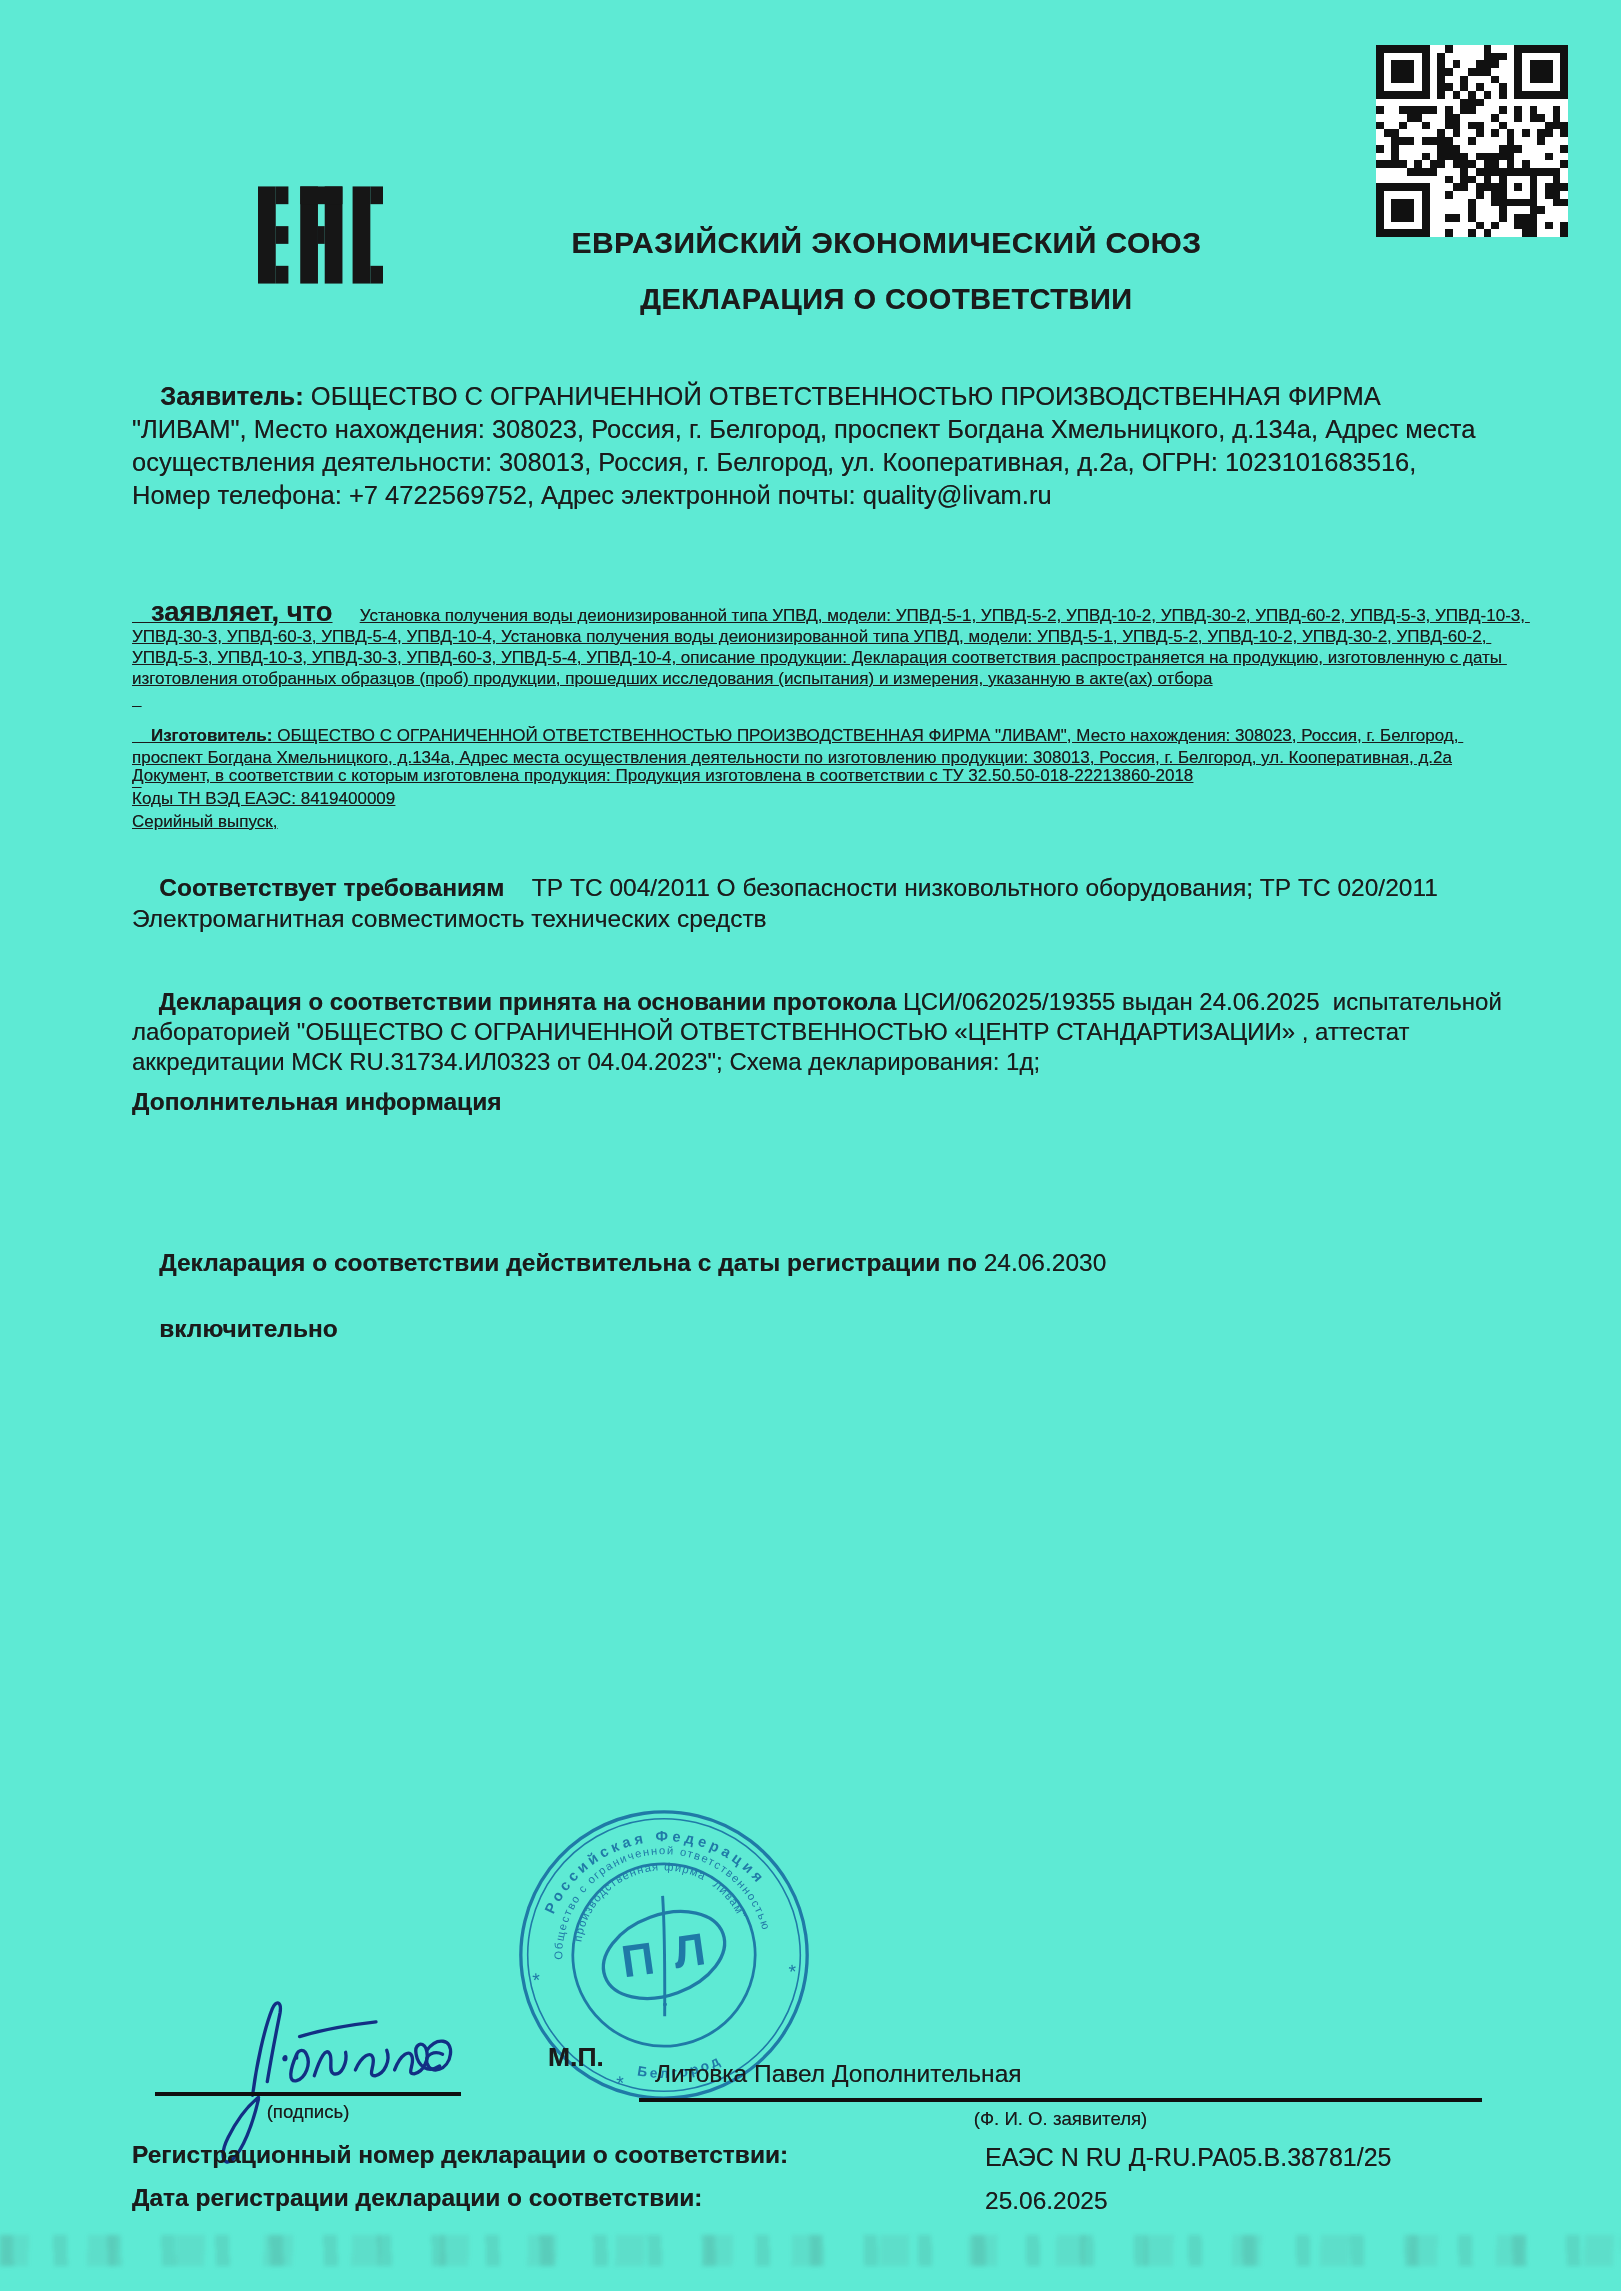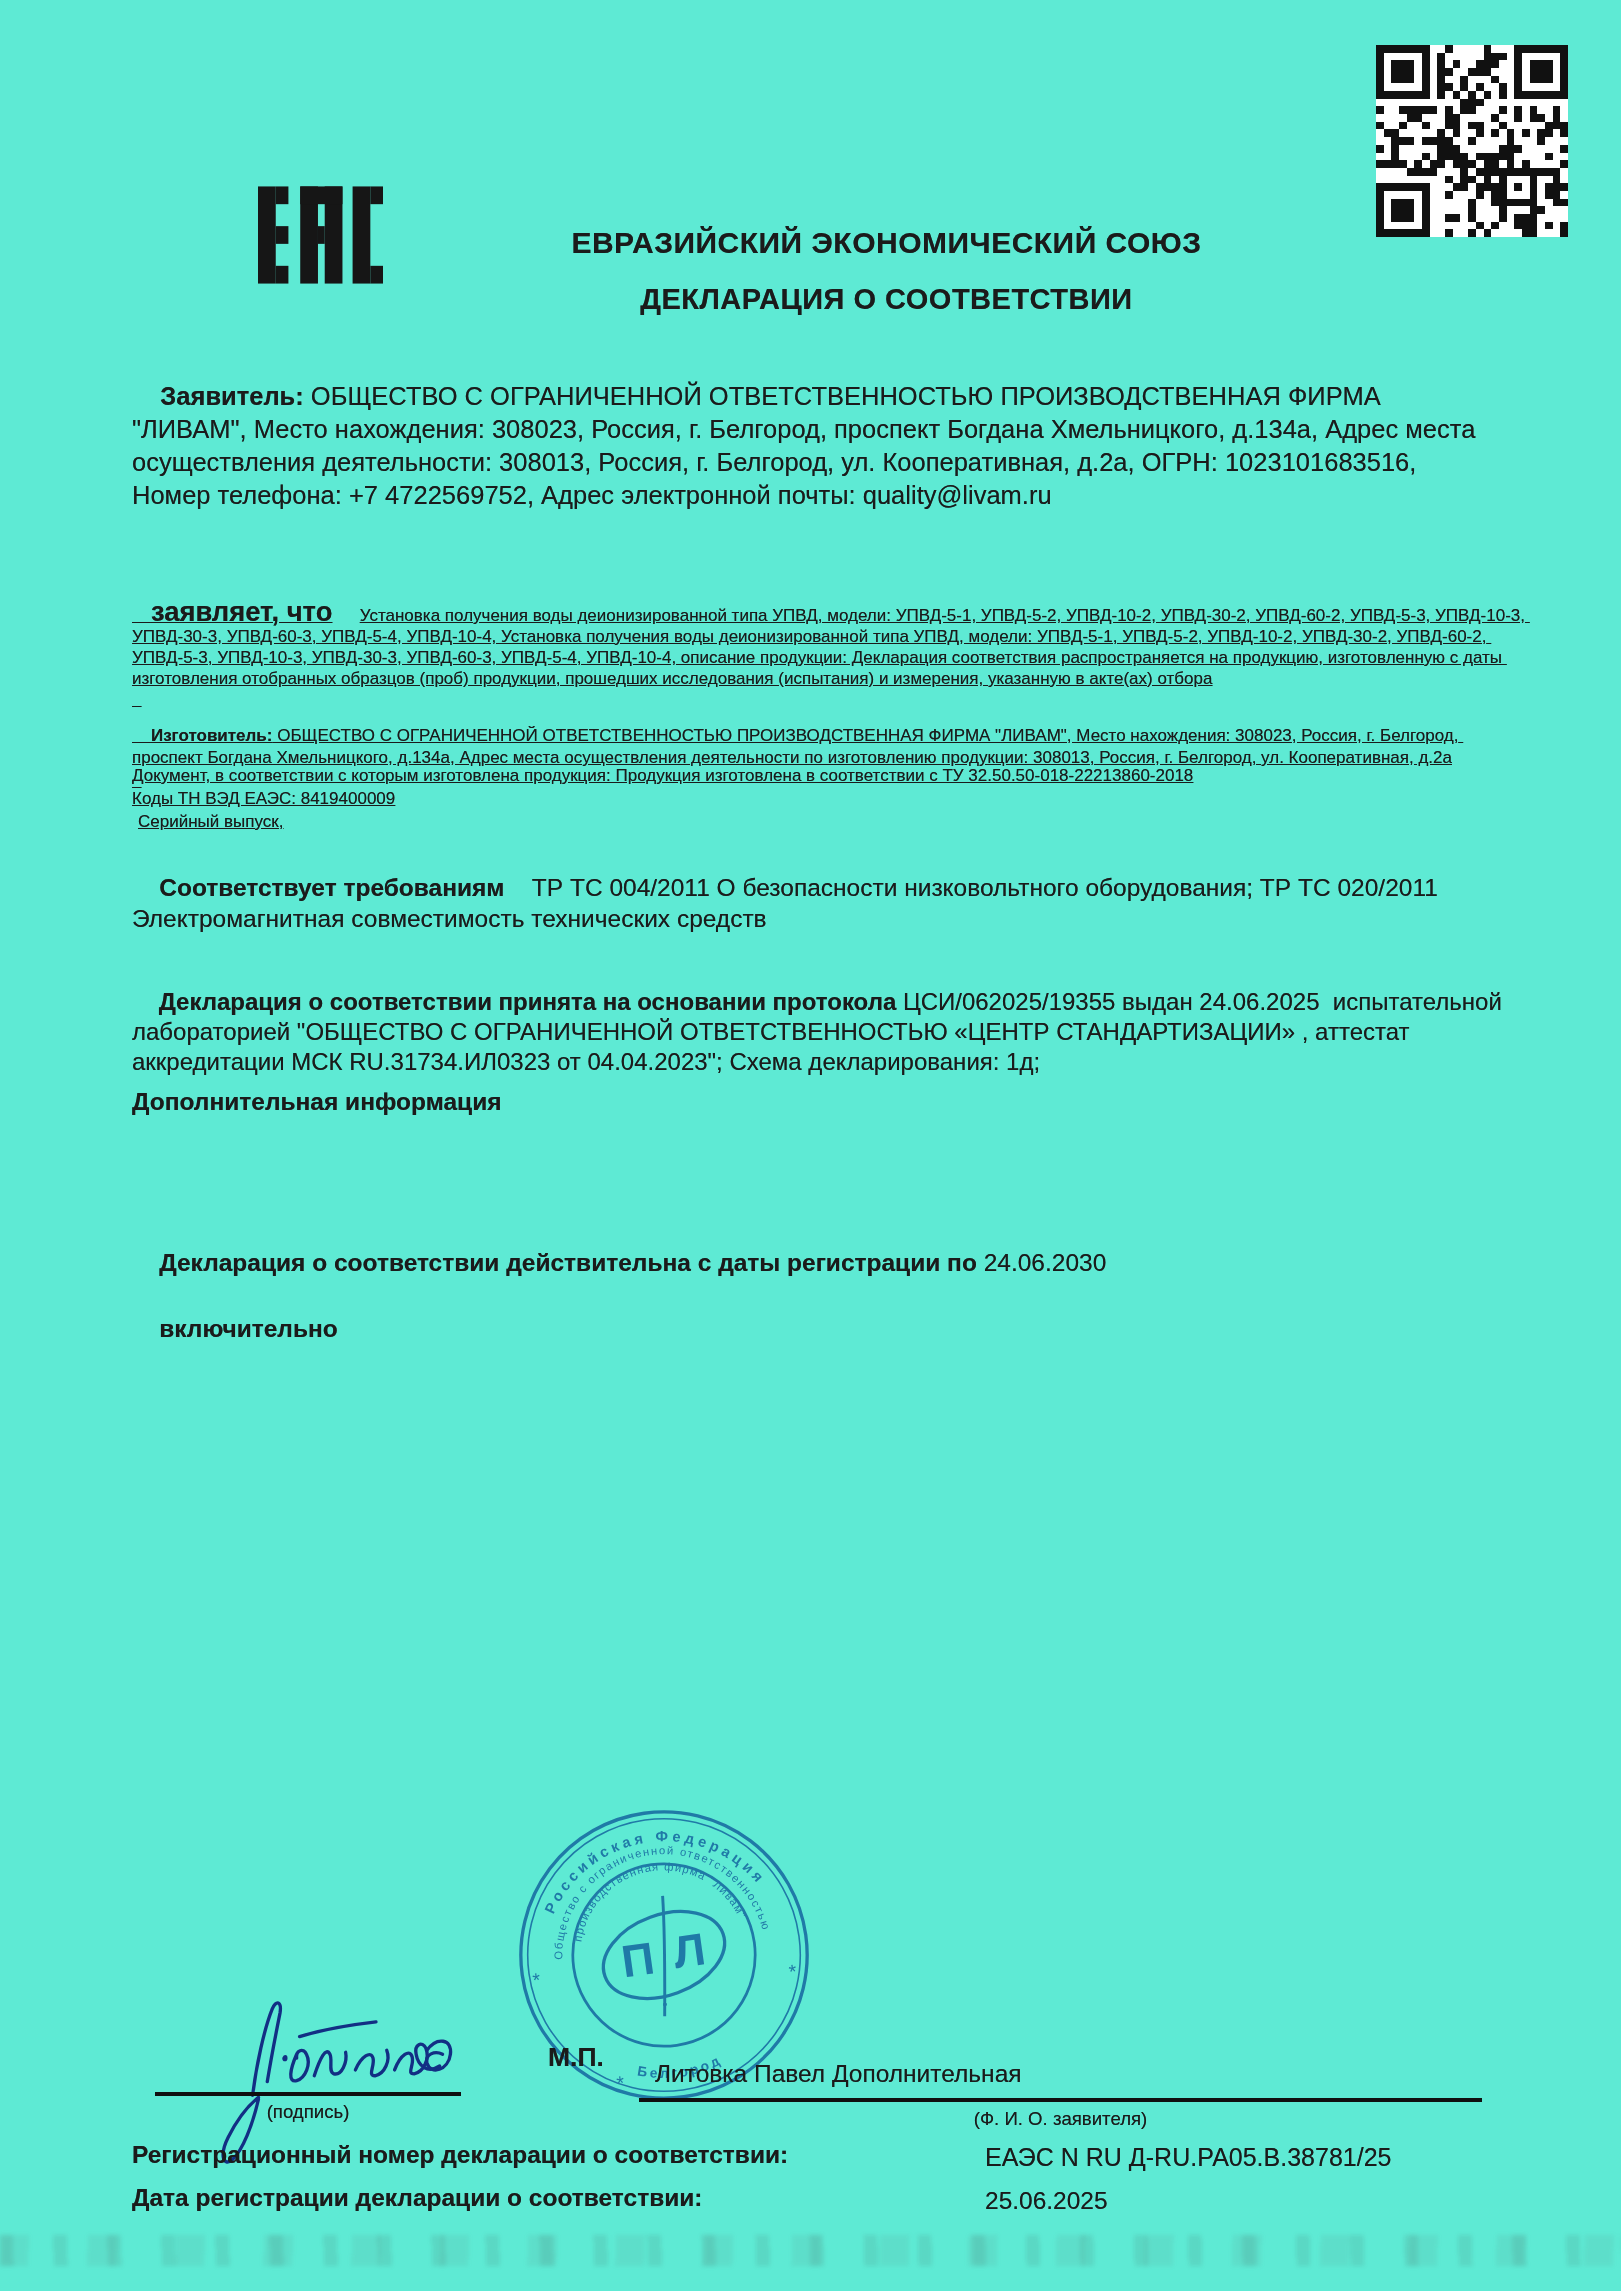--- a/index.html
+++ b/index.html
@@ -254,21 +254,21 @@
   <p class="abs t-small soft" style="left:132px; top:580px; width:1396px; line-height:21px;">
     <span class="b lead-gap" style="font-size:27.4px;">заявляет, что</span><span>Установка получения воды деионизированной типа УПВД, модели: УПВД-5-1, УПВД-5-2, УПВД-10-2, УПВД-30-2, УПВД-60-2, УПВД-5-3, УПВД-10-3, УПВД-30-3, УПВД-60-3, УПВД-5-4, УПВД-10-4, Установка получения воды деионизированной типа УПВД, модели: УПВД-5-1, УПВД-5-2, УПВД-10-2, УПВД-30-2, УПВД-60-2, УПВД-5-3, УПВД-10-3, УПВД-30-3, УПВД-60-3, УПВД-5-4, УПВД-10-4, описание продукции: Декларация соответствия распространяется на продукцию, изготовленную с даты изготовления отобранных образцов (проб) продукции, прошедших исследования (испытания) и измерения, указанную в акте(ах) отбора</span>
   </p>
 
   <p class="abs t-small soft" style="left:132px; top:702px; width:1396px;">
     <span class="b">Изготовитель:</span><span> ОБЩЕСТВО С ОГРАНИЧЕННОЙ ОТВЕТСТВЕННОСТЬЮ ПРОИЗВОДСТВЕННАЯ ФИРМА "ЛИВАМ", Место нахождения: 308023, Россия, г. Белгород, проспект Богдана Хмельницкого, д.134а, Адрес места осуществления деятельности по изготовлению продукции: 308013, Россия, г. Белгород, ул. Кооперативная, д.2а</span>
   </p>
 
   <p class="abs t-small soft" style="left:132px; top:765px; width:1396px;">Документ, в соответствии с которым изготовлена продукция: Продукция изготовлена в соответствии с ТУ 32.50.50-018-22213860-2018</p>
   <p class="abs t-small soft" style="left:132px; top:788px;">Коды ТН ВЭД ЕАЭС: 8419400009</p>
-  <p class="abs t-small soft" style="left:132px; top:811px;margin-left:6px;">Серийный выпуск,</p>
+  <p class="abs t-small soft" style="left:132px; top:811px;">Серийный выпуск,</p>
 
   <p class="abs soft" style="left:132px; top:841px; width:1372px; font-size:24.5px; line-height:31px;">
     <span class="b lead-gap">Соответствует требованиям</span><span>ТР ТС 004/2011 О безопасности низковольтного оборудования; ТР ТС 020/2011 Электромагнитная совместимость технических средств</span>
   </p>
 
   <p class="abs soft" style="left:132px; top:957px; width:1372px; font-size:24px; line-height:30px;">
     <span class="b">Декларация о соответствии принята на основании протокола</span><span> ЦСИ/062025/19355 выдан 24.06.2025  испытательной лабораторией "ОБЩЕСТВО С ОГРАНИЧЕННОЙ ОТВЕТСТВЕННОСТЬЮ «ЦЕНТР СТАНДАРТИЗАЦИИ» , аттестат аккредитации МСК RU.31734.ИЛ0323 от 04.04.2023"; Схема декларирования: 1д;</span>
   </p>
 
   <p class="abs b soft" style="left:132px; top:1088px; font-size:24.5px;">Дополнительная информация</p>

